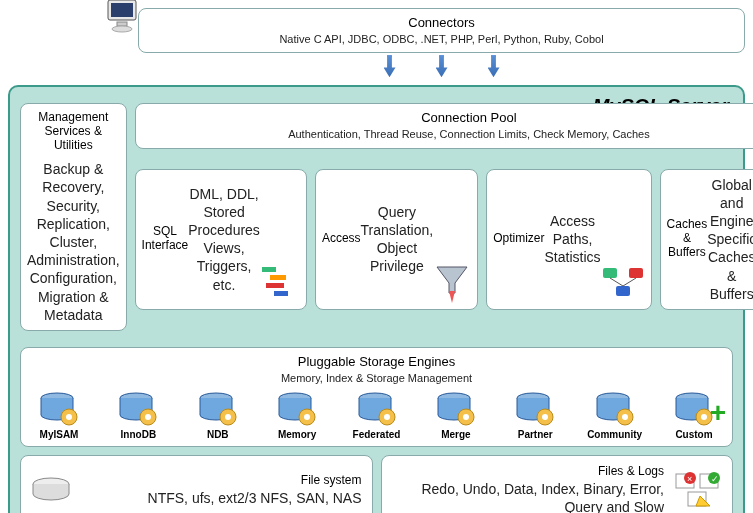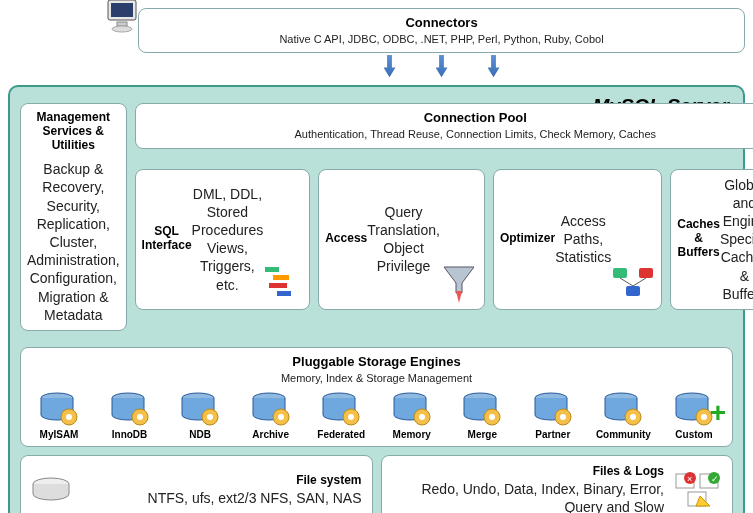--- a/index.html
+++ b/index.html
@@ -1,18 +1,18 @@
 <!DOCTYPE html>
 <html><head>
 <meta charset="utf-8">
 <style>
 *{box-sizing:border-box;margin:0;padding:0}
 body{font-family:Arial,Helvetica,sans-serif;font-size:11px;background:#fff;width:753px;height:513px;padding:8px 8px 0 8px;position:relative}
 .box{background:#fff;border:1px solid #8aa;border-radius:8px;padding:6px;text-align:center}
-.title{font-weight:bold;font-size:13px;margin-bottom:2px}
+.title{font-weight:normal;font-size:13px;margin-bottom:2px}
 .sub{font-size:11px;color:#222;line-height:1.3}
 .small{font-size:14px}
 .monitor{position:absolute;top:-2px;left:104px}
 .top-area{margin-left:130px;margin-bottom:8px}
 .arrows{display:flex;justify-content:center;gap:40px;margin:2px 0 4px}
 .arrow{width:12px;height:22px;background:linear-gradient(#5a8fd6,#3b6fb5);clip-path:polygon(30% 0,70% 0,70% 55%,100% 55%,50% 100%,0 55%,30% 55%);position:relative}
 .arrow::before{content:"";position:absolute;top:-6px;left:-3px;width:18px;height:8px;background:#5a8fd6;clip-path:polygon(50% 0,100% 100%,0 100%)}
 .server{background:#b9e0d9;border:2px solid #3b9a8a;border-radius:10px;padding:10px;position:relative}
 .server-title{position:absolute;top:8px;right:14px;font-weight:bold;font-size:20px;font-style:italic;color:#000}
 .row1{display:flex;gap:8px;margin-top:6px}
@@ -164,39 +164,30 @@
           </svg>
           <div class="engine-label">NDB</div>
         </div>
         <div class="engine">
           <svg width="44" height="36">
             <ellipse cx="20" cy="7" rx="16" ry="5" fill="#8fb9e0" stroke="#2a5a9a"></ellipse>
             <path d="M4 7 L4 24 A16 5 0 0 0 36 24 L36 7" fill="#6fa7df" stroke="#2a5a9a"></path>
             <circle cx="32" cy="26" r="8" fill="#f5c04a" stroke="#b88a1a"></circle>
             <circle cx="32" cy="26" r="3" fill="#fff"></circle>
           </svg>
-          <div class="engine-label">Archive</div>
+          <div class="engine-label">Memory</div>
         </div>
         <div class="engine">
           <svg width="44" height="36">
             <ellipse cx="20" cy="7" rx="16" ry="5" fill="#8fb9e0" stroke="#2a5a9a"></ellipse>
             <path d="M4 7 L4 24 A16 5 0 0 0 36 24 L36 7" fill="#6fa7df" stroke="#2a5a9a"></path>
             <circle cx="32" cy="26" r="8" fill="#f5c04a" stroke="#b88a1a"></circle>
             <circle cx="32" cy="26" r="3" fill="#fff"></circle>
           </svg>
           <div class="engine-label">Federated</div>
-        </div>
-        <div class="engine">
-          <svg width="44" height="36">
-            <ellipse cx="20" cy="7" rx="16" ry="5" fill="#8fb9e0" stroke="#2a5a9a"></ellipse>
-            <path d="M4 7 L4 24 A16 5 0 0 0 36 24 L36 7" fill="#6fa7df" stroke="#2a5a9a"></path>
-            <circle cx="32" cy="26" r="8" fill="#f5c04a" stroke="#b88a1a"></circle>
-            <circle cx="32" cy="26" r="3" fill="#fff"></circle>
-          </svg>
-          <div class="engine-label">Memory</div>
         </div>
         <div class="engine">
           <svg width="44" height="36">
             <ellipse cx="20" cy="7" rx="16" ry="5" fill="#8fb9e0" stroke="#2a5a9a"></ellipse>
             <path d="M4 7 L4 24 A16 5 0 0 0 36 24 L36 7" fill="#6fa7df" stroke="#2a5a9a"></path>
             <circle cx="32" cy="26" r="8" fill="#f5c04a" stroke="#b88a1a"></circle>
             <circle cx="32" cy="26" r="3" fill="#fff"></circle>
           </svg>
           <div class="engine-label">Merge</div>
         </div>

